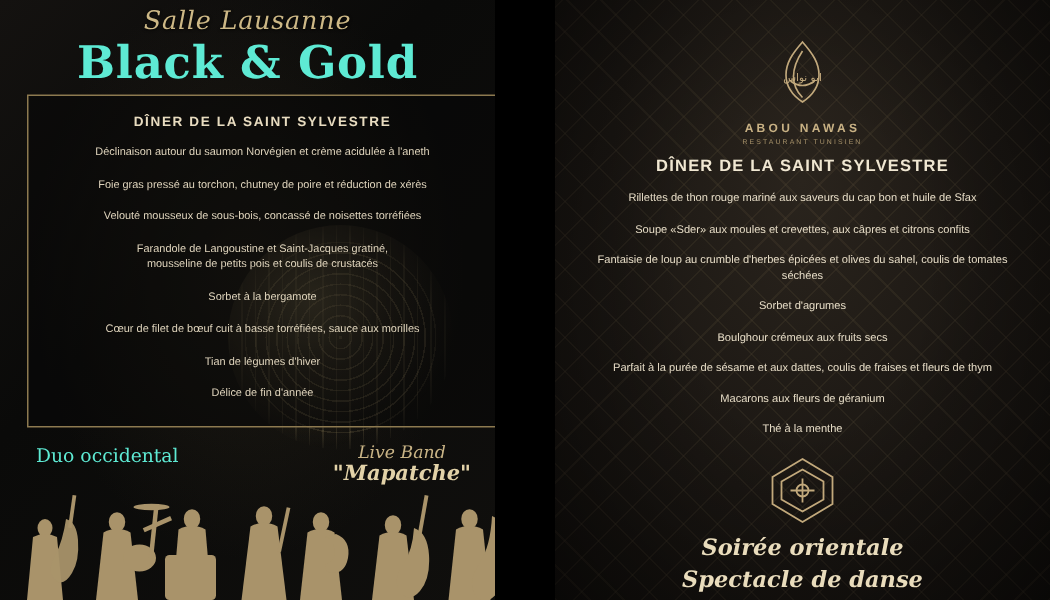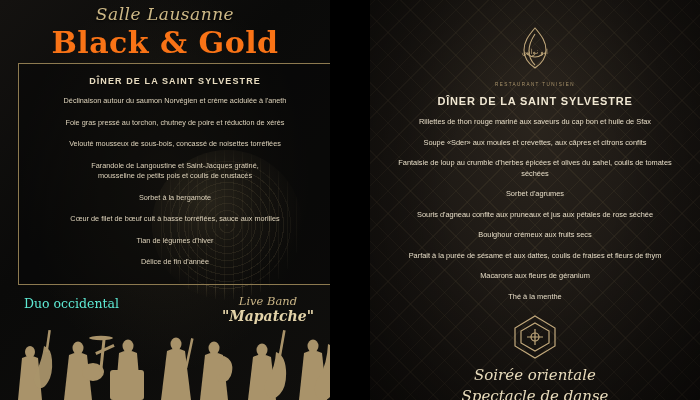--- a/index.html
+++ b/index.html
@@ -82,21 +82,21 @@
     color: #cdb886;
     letter-spacing: .5px;
     margin: 0;
     line-height: 20px;
     text-shadow: 0 1px 2px rgba(0,0,0,.8);
   }
   .black-gold {
     font-family: "DejaVu Serif", serif;
     font-weight: bold;
     font-size: 30px;
-    color: #f97316;
+    color: #5eead4;
     margin: 2px 0 0 0;
     line-height: 34px;
     letter-spacing: .5px;
   }
 
   .menu-frame {
     position: absolute;
     left: 18px;
     top: 63px;
     width: 314px;
@@ -242,21 +242,21 @@
     padding: 0 22px;
   }
   .ornament {
     margin: 6px auto 4px auto;
     width: 56px;
     height: 50px;
   }
   .soiree {
     font-family: "DejaVu Serif", serif;
     font-style: italic;
-    font-weight: normal;
+    font-weight: bold;
     font-size: 15px;
     color: #e9dcbc;
     line-height: 19px;
     margin-top: 2px;
   }
 </style>
 </head>
 <body>
 
 <div class="page">
@@ -357,39 +357,37 @@
       <div class="logo">
         <svg viewBox="0 0 74 56" width="74" height="56">
           <g fill="none" stroke="#c2a97c" stroke-width="1.1">
             <path d="M37 4 C30 12 26 18 26 26 C26 34 31 40 37 44 C43 40 48 34 48 26 C48 18 44 12 37 4 Z"></path>
             <path d="M37 10 C33 16 31 21 31 27 C31 33 34 38 37 41"></path>
             <path d="M29 30 q8 6 16 0"></path>
           </g>
           <text x="37" y="30" font-family="DejaVu Sans, sans-serif" font-size="7" fill="#c2a97c" text-anchor="middle">ابو نواس</text>
         </svg>
       </div>
+      <div class="logo-name">ABOU NAWAS</div>
       <div class="logo-sub">RESTAURANT TUNISIEN</div>
 
       <div class="menu-title-right">DÎNER DE LA SAINT SYLVESTRE</div>
 
       <div class="menu-line-right">
         <span>Rillettes de thon rouge mariné aux saveurs du cap bon et huile de Sfax</span>
       </div>
       <div class="menu-line-right">
         <span>Soupe «Sder» aux moules et crevettes, aux câpres et citrons confits</span>
       </div>
       <div class="menu-line-right">
         <span>Fantaisie de loup au crumble d'herbes épicées et olives du sahel,</span>
         <span class="sub">coulis de tomates séchées</span>
       </div>
       <div class="menu-line-right">
         <span>Sorbet d'agrumes</span>
-      </div>
-      <div class="menu-line-right">
-        <span>Souris d'agneau confite aux pruneaux et jus aux pétales de rose séchée</span>
       </div>
       <div class="menu-line-right">
         <span>Boulghour crémeux aux fruits secs</span>
       </div>
       <div class="menu-line-right">
         <span>Parfait à la purée de sésame et aux dattes,</span>
         <span class="sub">coulis de fraises et fleurs de thym</span>
       </div>
       <div class="menu-line-right">
         <span>Macarons aux fleurs de géranium</span>

